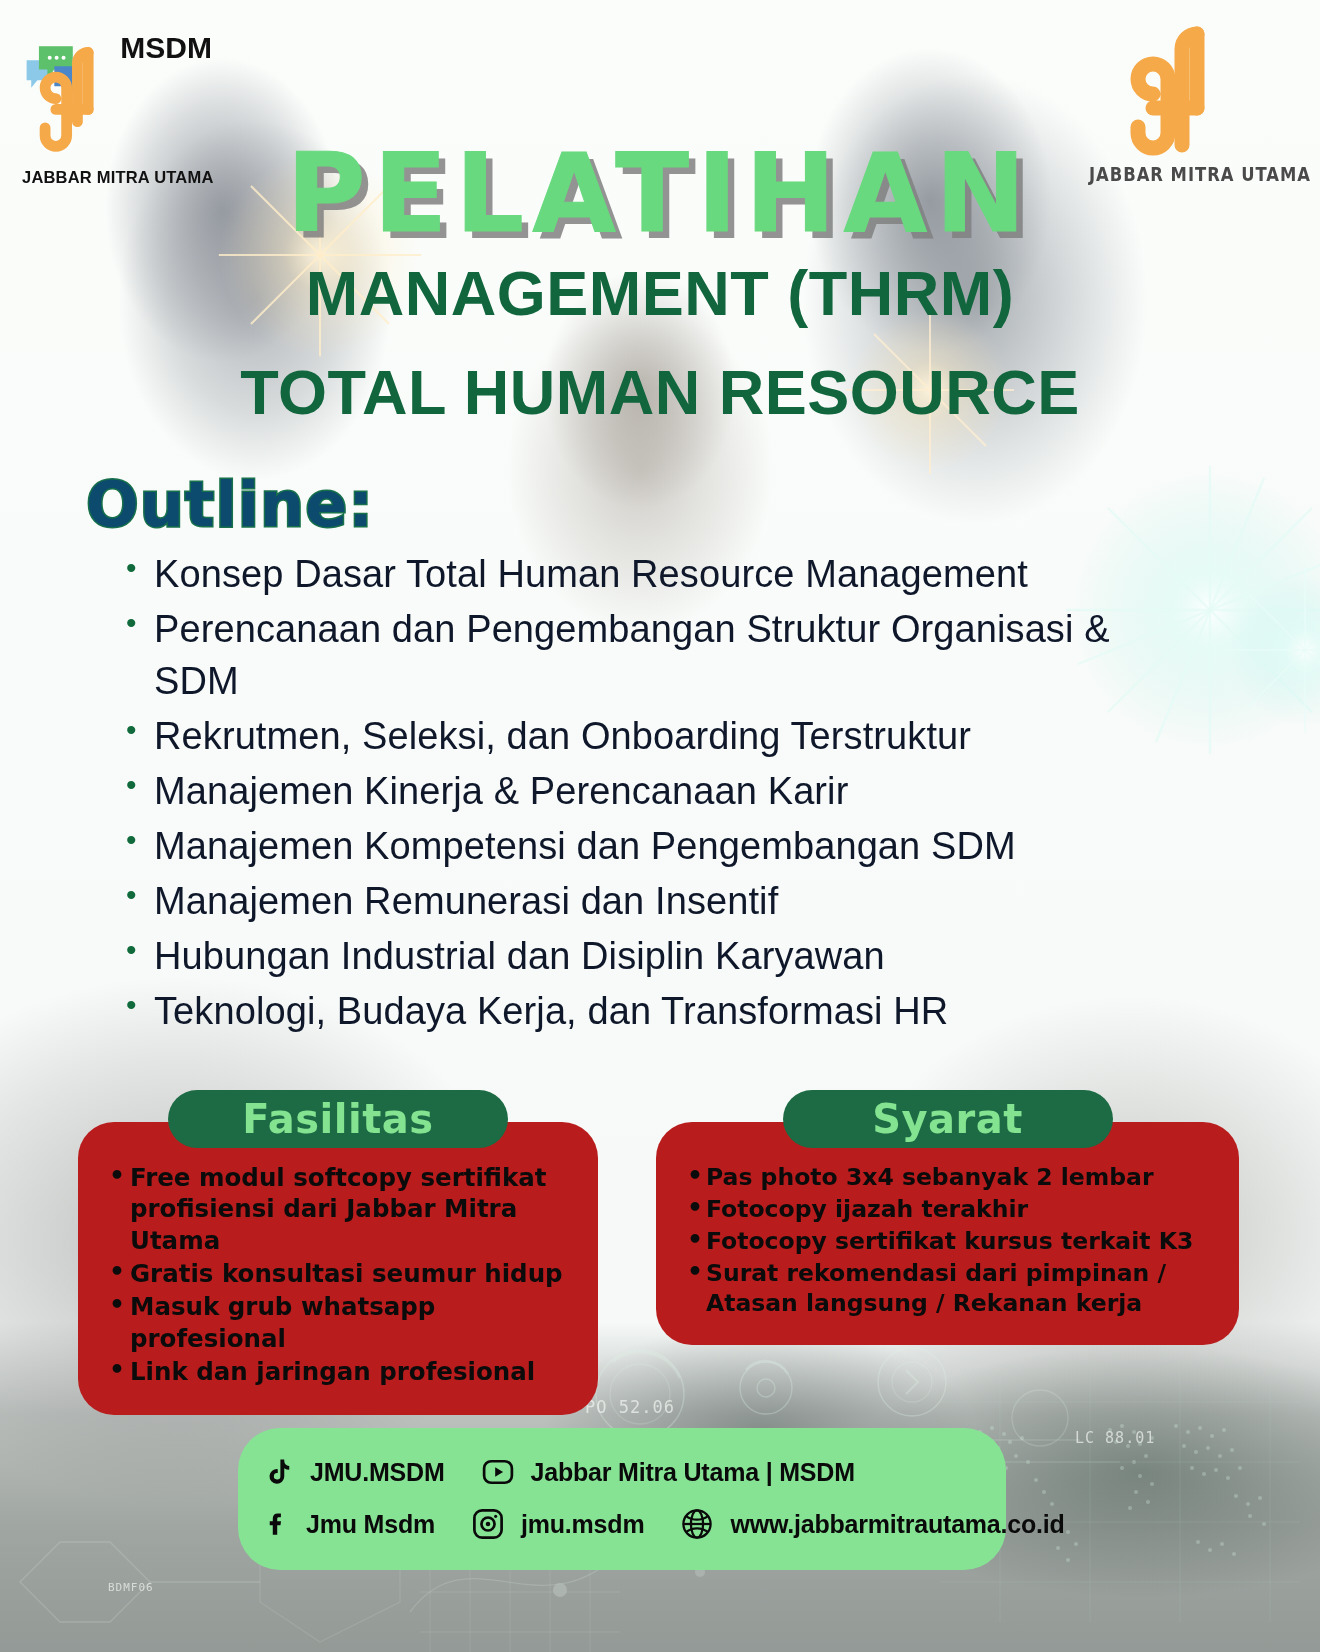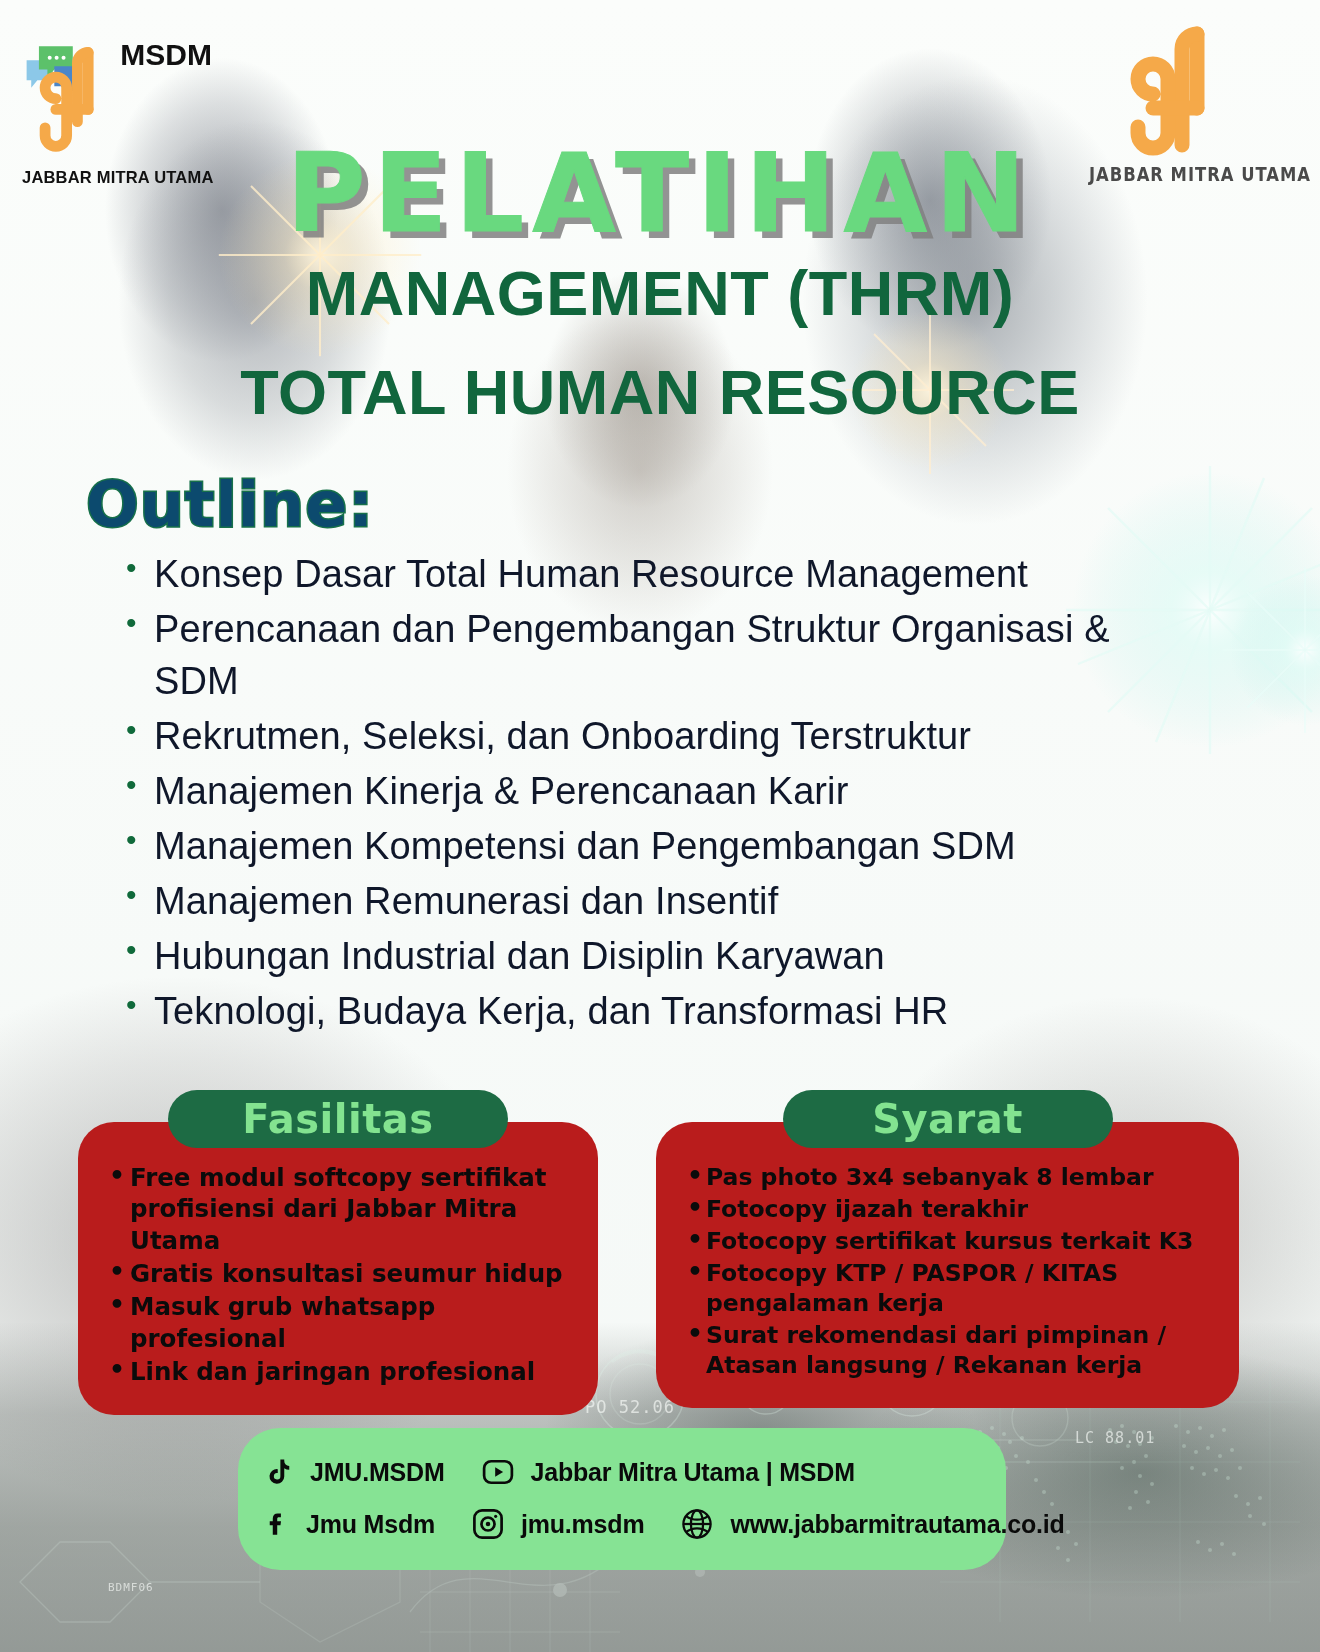--- a/index.html
+++ b/index.html
@@ -59,21 +59,21 @@
   .flare-c { left:205px;  top:140px; width:230px; height:230px; }
   .flare-d { left:830px;  top:290px; width:200px; height:200px; }
 
   
   .logo-left  { position:absolute; left:22px;  top:24px;  width:190px; text-align:center; }
   .logo-right { position:absolute; right:40px; top:20px;  width:210px; text-align:center; }
 
   .logo-left-row { display:flex; align-items:flex-start; justify-content:center; gap:6px; }
   .logo-msdm-letters {
     font-family:"Liberation Sans", sans-serif; font-weight:bold;
-    font-size:30px; line-height:.96; color:#111; letter-spacing:0px; padding-top:10px;margin-top:7px;
+    font-size:30px; line-height:.96; color:#111; letter-spacing:0px; padding-top:10px;
   }
   .logo-caption {
     font-family:"Liberation Sans", sans-serif; font-weight:bold;
     font-size:16.5px; color:#111; letter-spacing:.2px; margin-top:4px; white-space:nowrap;
   }
   .logo-caption-r {
     font-family:"DejaVu Sans", sans-serif; font-weight:bold;
     font-size:20px; color:#4a4a4a; letter-spacing:1.2px;
     transform:scaleX(.82); transform-origin:center; white-space:nowrap; margin-top:2px;
   }
@@ -431,24 +431,23 @@
         </ul>
       </div>
     </div>
 
     <div class="card card-syarat">
       <div class="card-pill card-pill-s">
         <span>Syarat</span>
       </div>
       <div class="card-body">
         <ul>
-          <li>Pas photo 3x4 sebanyak 8 lembar</li>
+          <li>Pas photo 3x4 sebanyak 2 lembar</li>
           <li>Fotocopy ijazah terakhir</li>
           <li>Fotocopy sertifikat kursus terkait K3</li>
-          <li>Fotocopy KTP / PASPOR / KITAS pengalaman kerja</li>
           <li>Surat rekomendasi dari pimpinan / Atasan langsung / Rekanan kerja</li>
         </ul>
       </div>
     </div>
 
   </div>
 
   <div class="footer">
 
     <div class="f-row">

